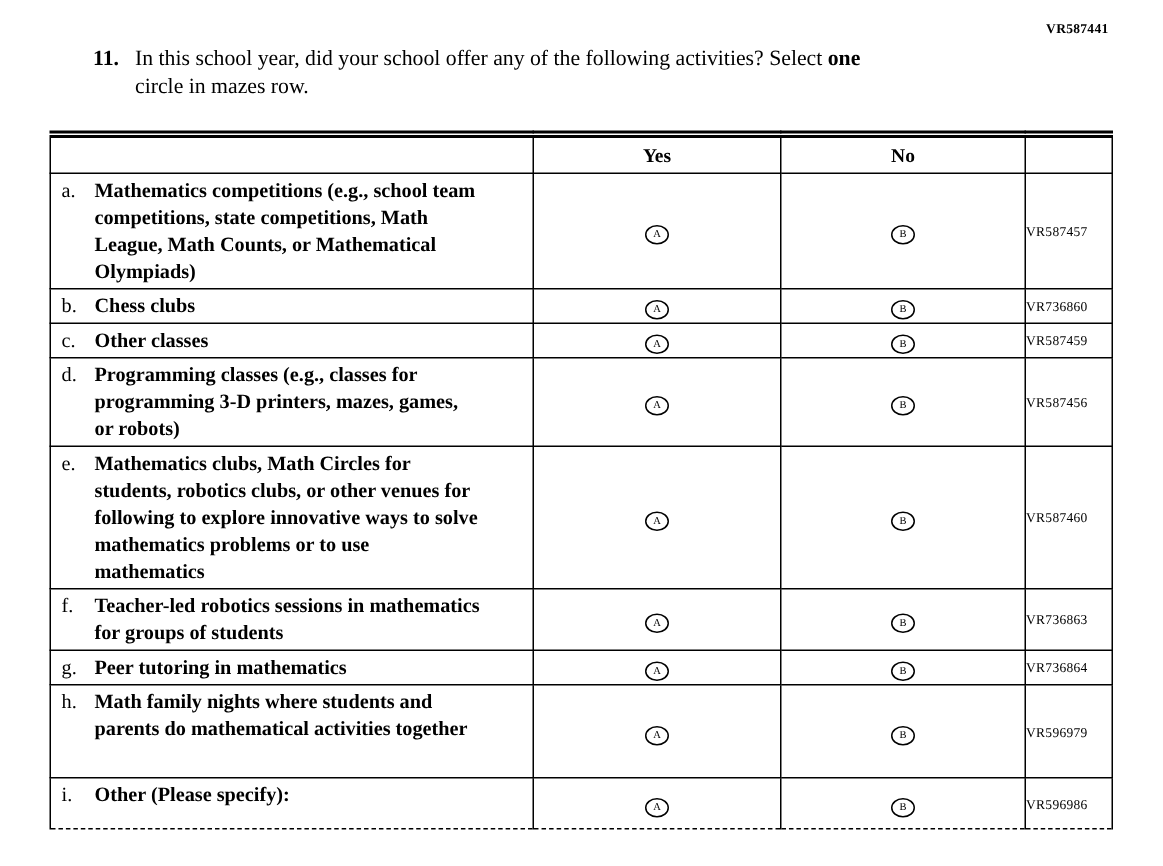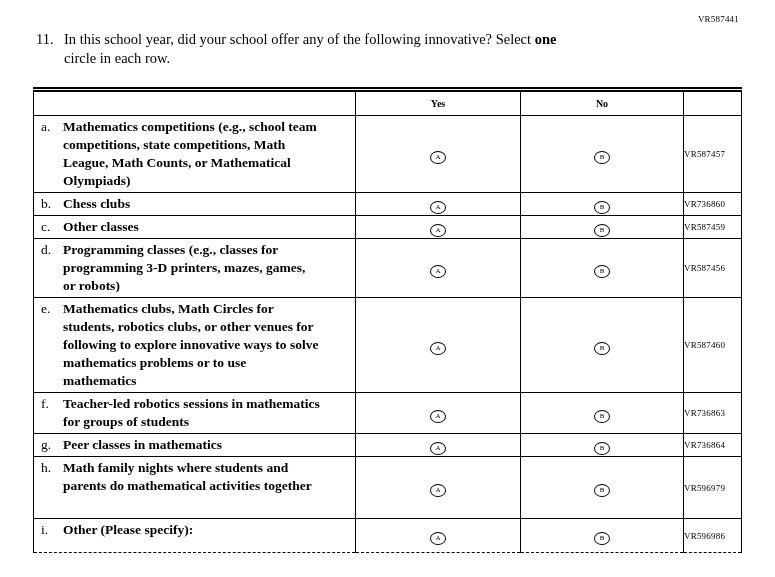--- a/index.html
+++ b/index.html
@@ -2,38 +2,38 @@
 <html><head>
 <meta charset="utf-8">
 <style>
   html,body{margin:0;padding:0;background:#fff;}
   body{
     width:775px;height:577px;position:relative;
     font-family:"Liberation Serif", serif;color:#000;overflow:hidden;
   }
   .top-code{
     position:absolute;top:14px;right:36px;
-    font-size:9px;letter-spacing:0.2px;
+    font-size:9px;letter-spacing:0.2px;font-weight:bold;
   }
   .question{
     position:absolute;left:36px;top:30px;right:40px;
     display:flex;font-size:14.5px;line-height:19px;
   }
-  .qnum{font-weight:normal;width:28px;flex-shrink:0;}
+  .qnum{font-weight:bold;width:28px;flex-shrink:0;margin-left:26px;}
   .qtext b{font-weight:bold;}
   table.activities{
     position:absolute;left:33px;top:87px;
     width:708px;border-collapse:collapse;
     border-left:1px solid #000;border-right:1px solid #000;
     border-top:5px double #000;border-bottom:none;
     table-layout:fixed;
   }
   th,td{border:1px solid #000;padding:0;}
   thead tr{height:26px;}
-  thead th{font-size:10px;font-weight:bold;vertical-align:middle;}
+  thead th{font-size:13px;font-weight:bold;vertical-align:middle;}
   .item-cell{vertical-align:top;padding:2px 4px 2px 7px;}
   .item-inner{display:flex;font-size:13.5px;line-height:18px;}
   .letter{width:22px;flex-shrink:0;}
   .text{width:257px;font-weight:bold;}
   .bubble-cell{text-align:center;vertical-align:middle;}
   .bubble{
     display:inline-block;width:14px;height:11px;
     border:1px solid #000;border-radius:50%;
     font-size:7px;line-height:11px;text-align:center;
     font-family:"Liberation Serif", serif;
@@ -54,21 +54,21 @@
   #rows tr:nth-child(9){height:34px;}
   #rows tr:last-child td{border-bottom:1px dashed #000;}
 </style>
 </head>
 <body>
 
 <div class="top-code">VR587441</div>
 
 <div class="question">
   <span class="qnum">11.</span>
-  <div class="qtext"><span>In this school year, did your school offer any of the following innovative? Select</span> <b>one</b><br><span>circle in each row.</span></div>
+  <div class="qtext"><span>In this school year, did your school offer any of the following activities? Select</span> <b>one</b><br><span>circle in mazes row.</span></div>
 </div>
 
 <table class="activities">
   <colgroup>
     <col style="width:322px">
     <col style="width:165px">
     <col style="width:163px">
     <col style="width:58px">
   </colgroup>
   <thead>
@@ -143,21 +143,21 @@
           </div>
         </td>
         <td class="bubble-cell"><span class="bubble">A</span></td>
         <td class="bubble-cell"><span class="bubble">B</span></td>
         <td class="code-cell">VR736863</td>
       </tr>
       <tr>
         <td class="item-cell">
           <div class="item-inner">
             <span class="letter">g.</span>
-            <span class="text">Peer classes in mathematics</span>
+            <span class="text">Peer tutoring in mathematics</span>
           </div>
         </td>
         <td class="bubble-cell"><span class="bubble">A</span></td>
         <td class="bubble-cell"><span class="bubble">B</span></td>
         <td class="code-cell">VR736864</td>
       </tr>
       <tr>
         <td class="item-cell">
           <div class="item-inner">
             <span class="letter">h.</span>

